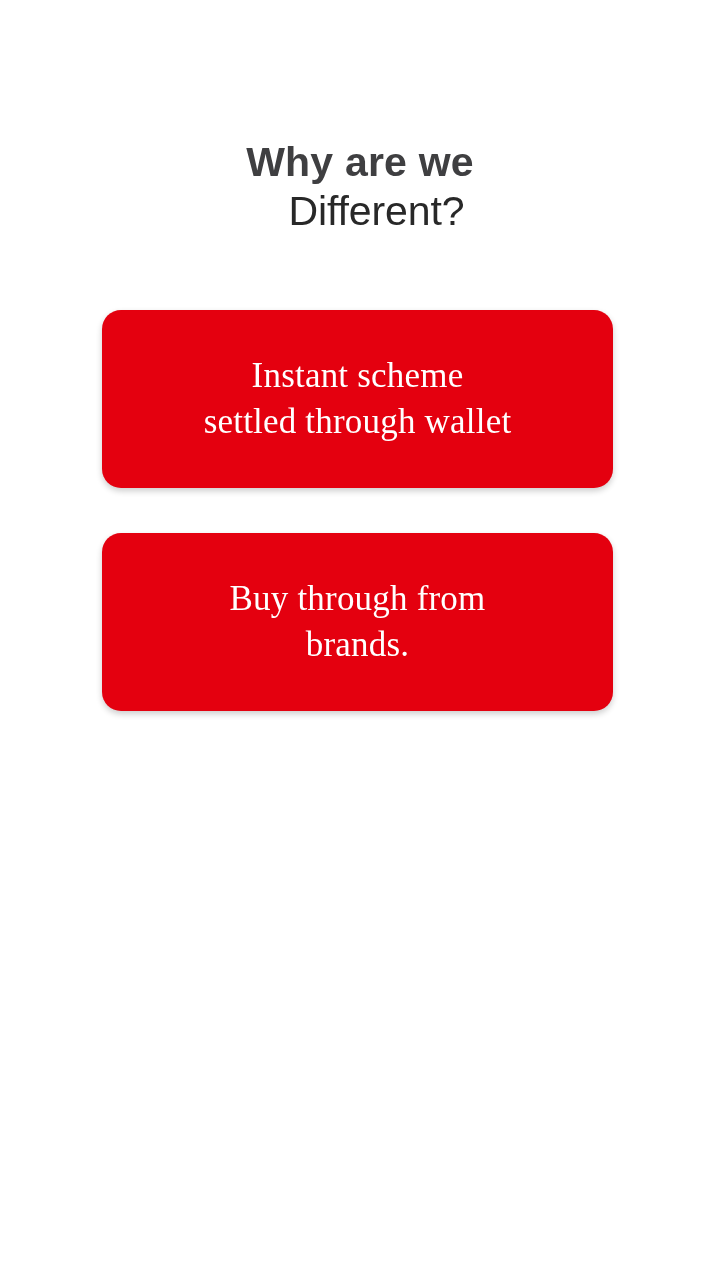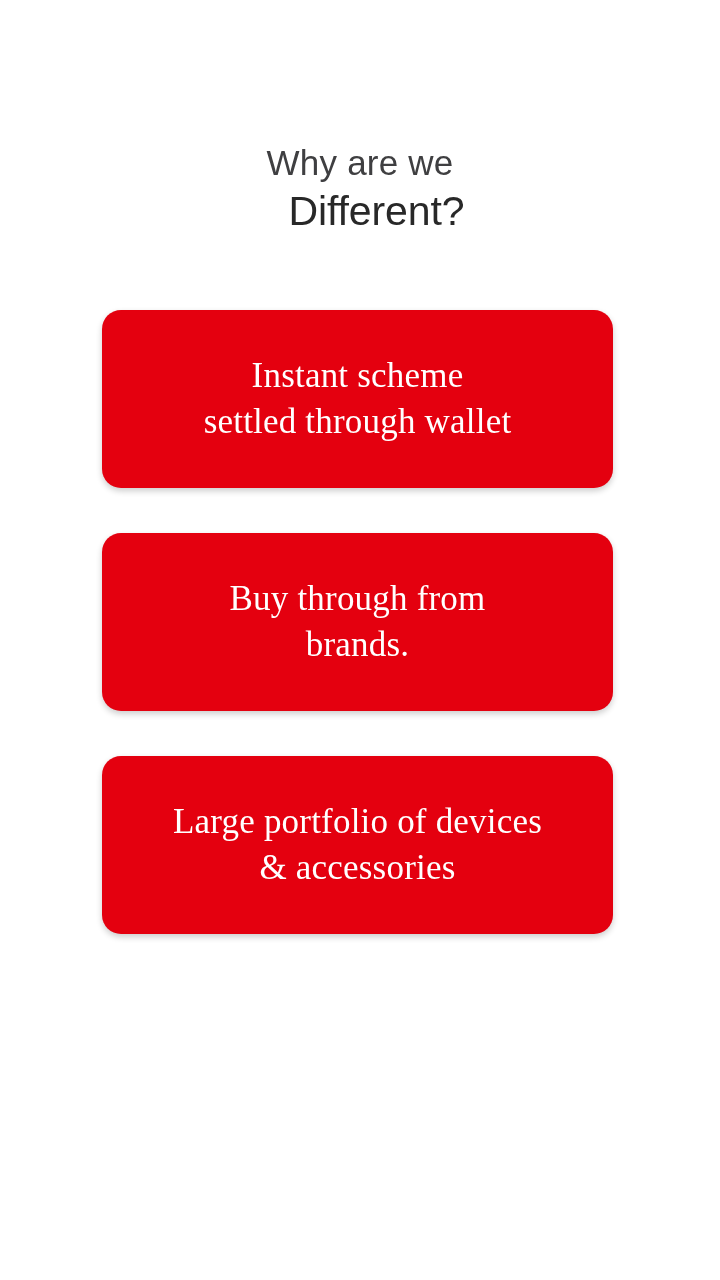--- a/index.html
+++ b/index.html
@@ -25,22 +25,22 @@
   
   .heading {
     position: absolute;
     top: 138px;
     left: 0;
     width: 720px;
     text-align: center;
   }
   .heading-line1 {
     display: block;
-    font-size: 35px;
-    font-weight: 400;
+    font-size: 41px;
+    font-weight: 700;
     line-height: 49px;
     color: #3f3f41;
     letter-spacing: 0.2px;
   }
   .heading-line2 {
     display: block;
     font-size: 41px;
     font-weight: 400;
     line-height: 49px;
     color: #282828;
@@ -97,20 +97,16 @@
     <div class="card">
       <span class="card-text">Instant scheme
 settled through wallet</span>
     </div>
 
     <div class="card">
       <span class="card-text">Buy through from
 brands.</span>
     </div>
 
-    <div class="card">
-      <span class="card-text">Large portfolio of devices
-&amp; accessories</span>
-    </div>
 
   </div>
 
 </div>
 
 </body></html>

